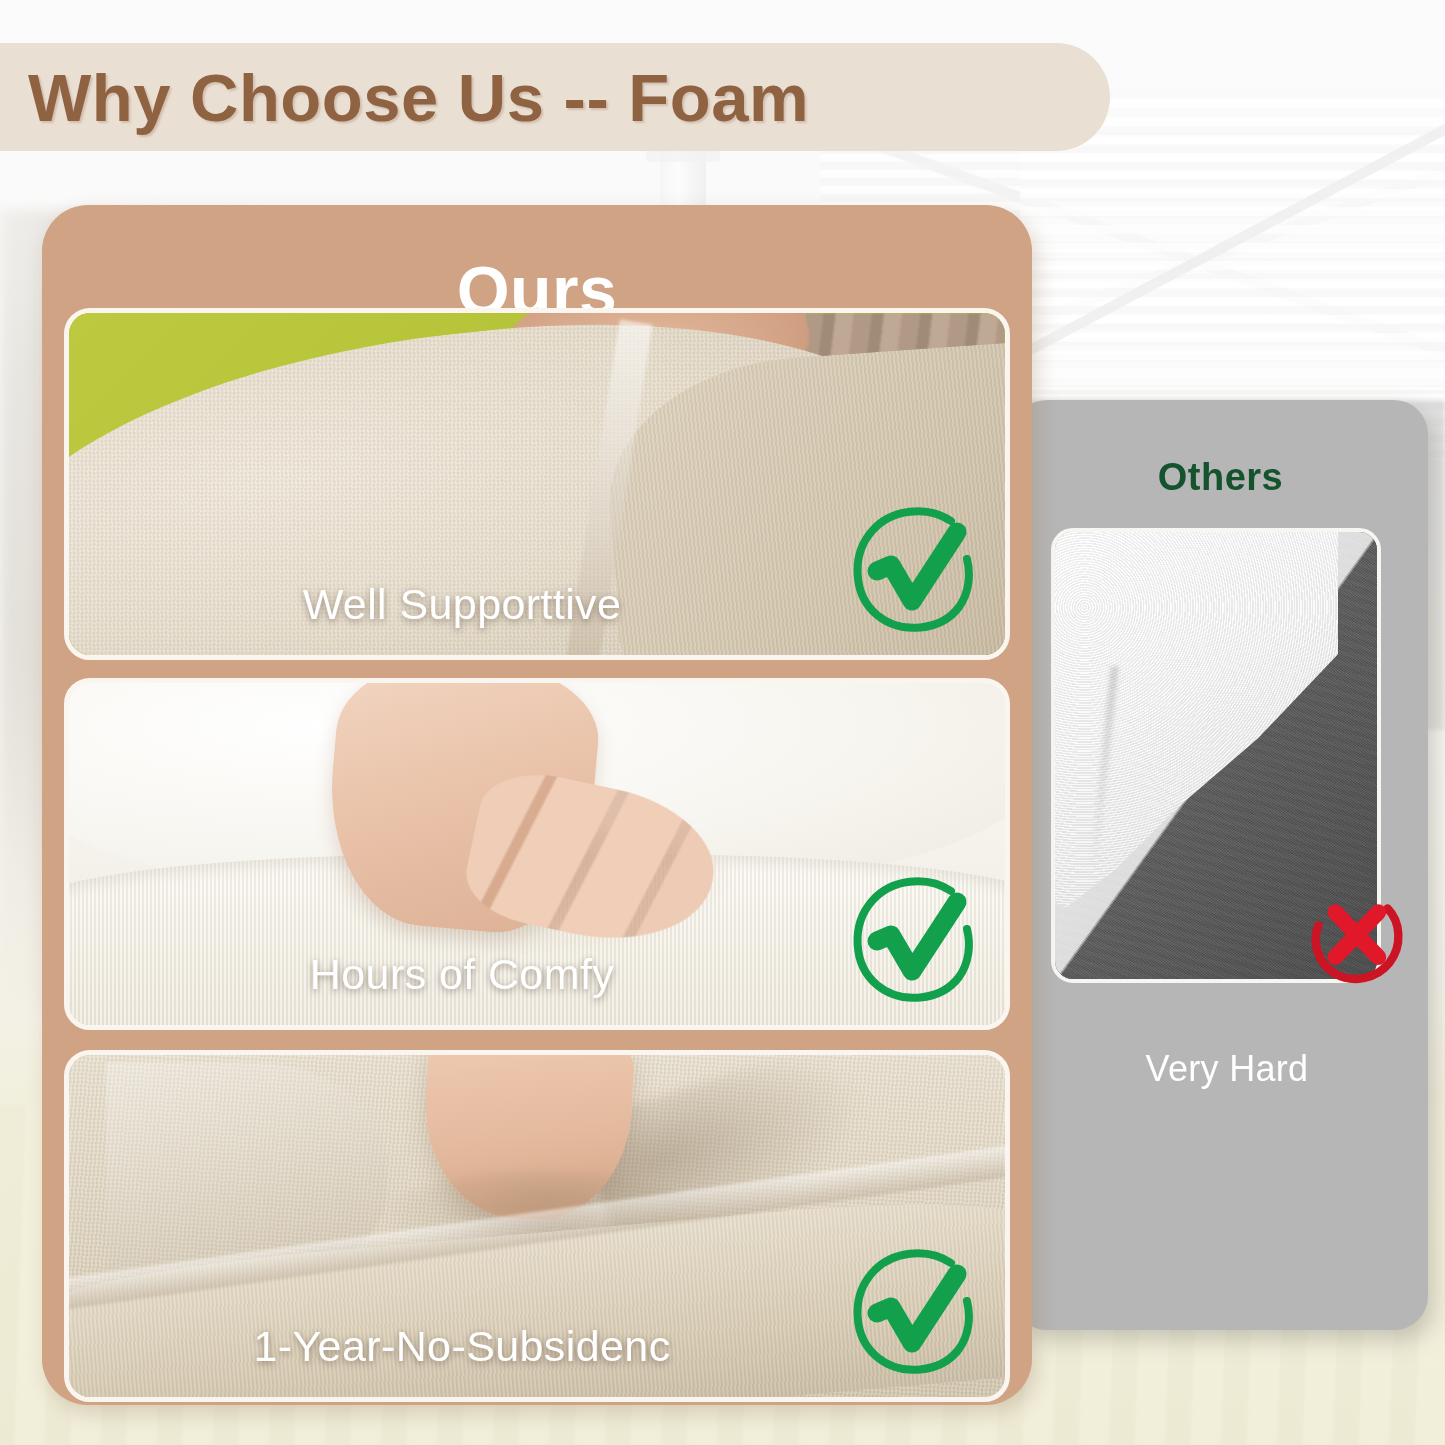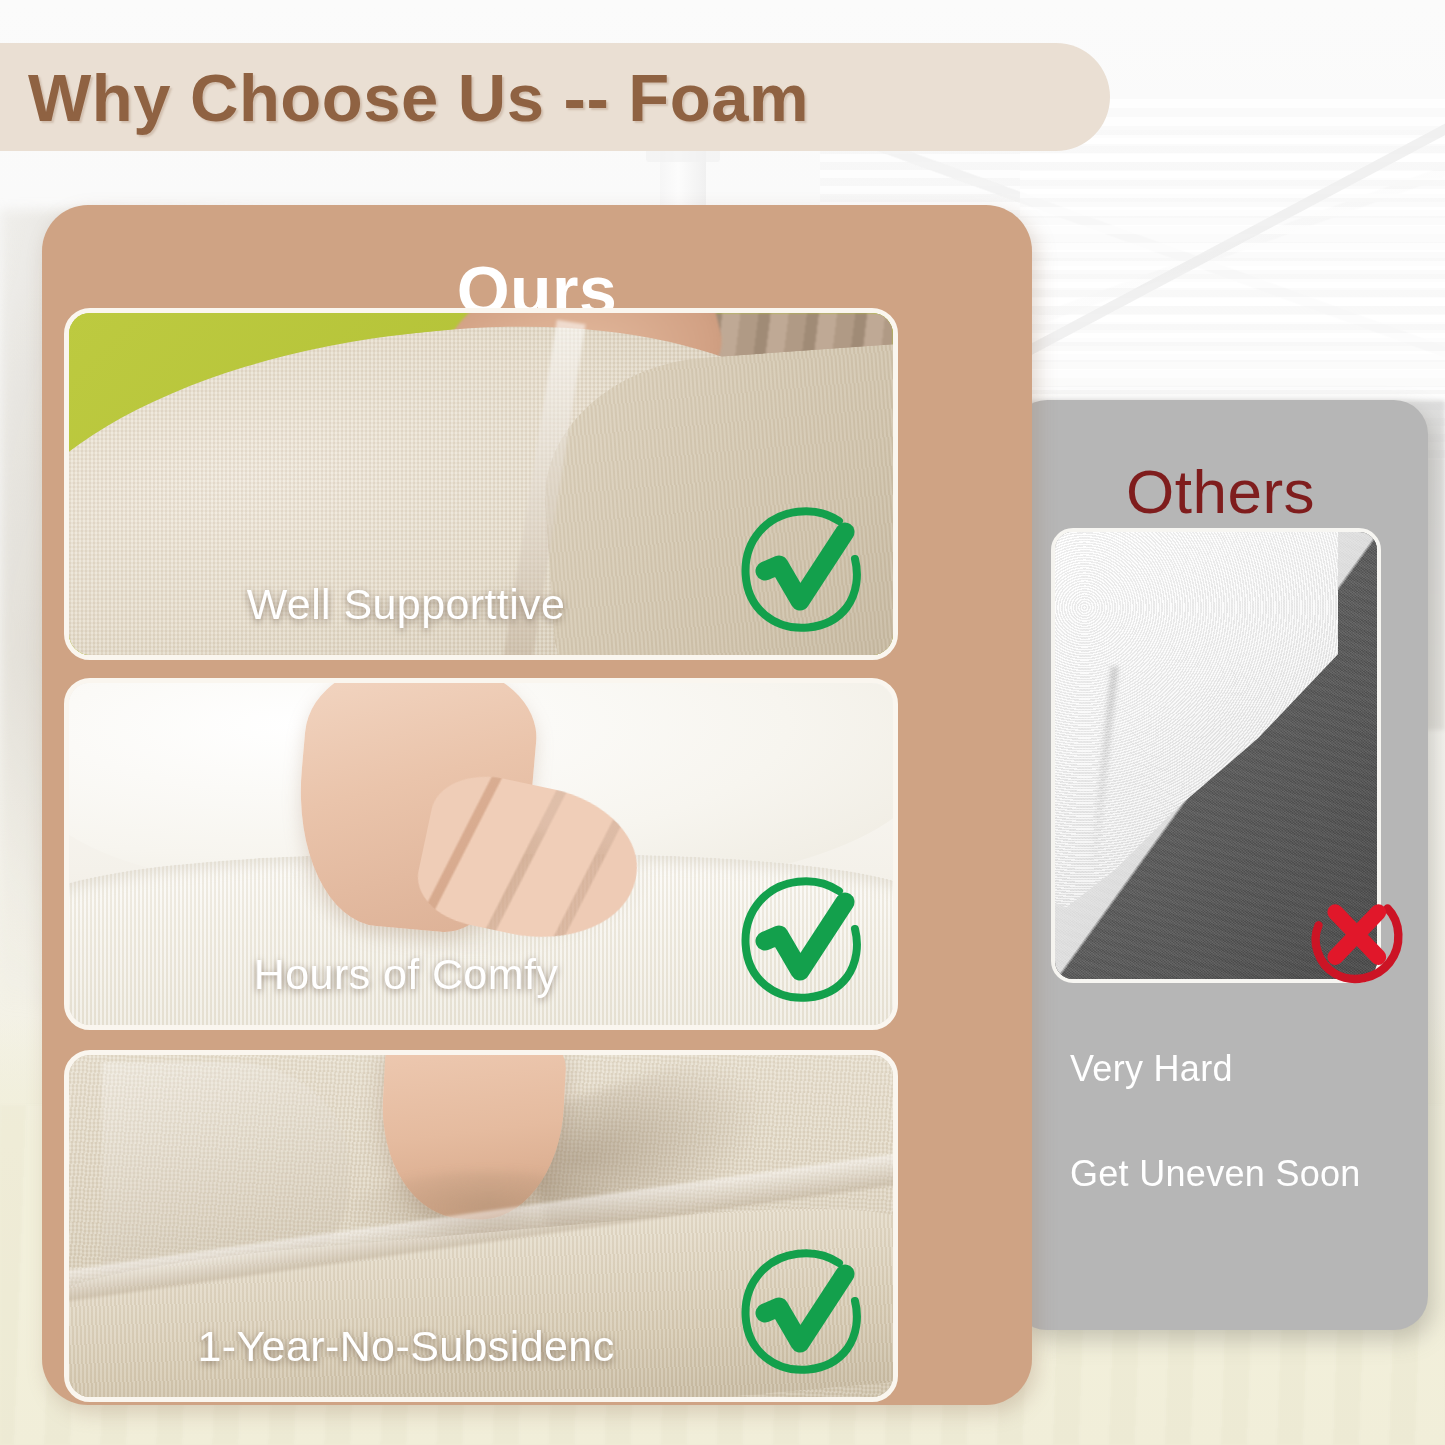--- a/index.html
+++ b/index.html
@@ -97,21 +97,21 @@
   #others-panel {
     position: absolute; left: 1013px; top: 400px;
     width: 415px; height: 930px;
     background: #b6b6b6;
     border-radius: 34px;
     box-shadow: 6px 10px 22px rgba(120,118,110,.35);
   }
   #others-title {
     position: absolute; top: 56px; left: 0; width: 100%;
     text-align: center;
-    font-size: 62px; font-weight: normal; color: #7f1d1d;
+    font-size: 38px; font-weight: bold; color: #14532d;
     letter-spacing: .5px;
   }
   #others-photo {
     position: absolute; left: 38px; top: 128px;
     width: 330px; height: 455px;
     border-radius: 22px;
     border: 4px solid #f7f6f2;
     overflow: hidden;
     background: #4a4a4a;
   }
@@ -143,21 +143,21 @@
     position: absolute; left: 14%; top: 30%; width: 8px; height: 46%;
     background: linear-gradient(to bottom, rgba(140,140,140,.35), rgba(150,150,150,0));
     transform: rotate(6deg); filter: blur(2px);
   }
 
   .cross-wrap {
     position: absolute; right: 18px; bottom: 330px;
     width: 112px; height: 112px;
   }
   .others-list {
-    position: absolute; left: 57px; top: 648px; width: 340px;
+    position: absolute; left: 44px; top: 648px; width: 340px; text-align: center;
   }
   .others-item {
     font-size: 36px; color: #ffffff;
     margin-bottom: 63px; white-space: nowrap;
     letter-spacing: .3px;
   }
 
   
   #ours-panel {
     position: absolute; left: 42px; top: 205px;
@@ -169,21 +169,21 @@
   #ours-title {
     position: absolute; top: 28px; left: 0; width: 100%;
     text-align: center;
     font-size: 68px; font-weight: bold; color: #ffffff;
     letter-spacing: .5px;
     margin-top: 18px;
   }
 
   .ours-card {
     position: absolute; left: 22px;
-    width: 834px; height: 352px;
+    width: 946px; height: 352px;
     border-radius: 26px;
     border: 5px solid #faf6ef;
     overflow: hidden;
     background: #ddd;
   }
   #card-1 { top: 103px; }
   #card-2 { top: 473px; }
   #card-3 { top: 845px; }
 
   .card-caption {
@@ -373,21 +373,20 @@
   <div class="cross-wrap">
     <svg viewBox="0 0 120 120" width="112" height="112" aria-hidden="true">
       <path d="M96 22 C110 36 112 62 98 80 C84 98 58 102 40 92 C22 82 14 58 22 40" fill="none" stroke="#cc1425" stroke-width="9" stroke-linecap="round"></path>
       <path d="M40 26 L86 74" fill="none" stroke="#e1172a" stroke-width="17" stroke-linecap="round"></path>
       <path d="M86 26 L40 74" fill="none" stroke="#e1172a" stroke-width="17" stroke-linecap="round"></path>
     </svg>
   </div>
 
   <div class="others-list">
     <div class="others-item">Very Hard</div>
-    <div class="others-item">Get Uneven Soon</div>
   </div>
 </div>
 
 <div id="ours-panel">
 
   <div id="ours-title">Ours</div>
 
   <div class="ours-card" id="card-1">
     <div id="photo1">
       <div id="photo1-green"></div>

